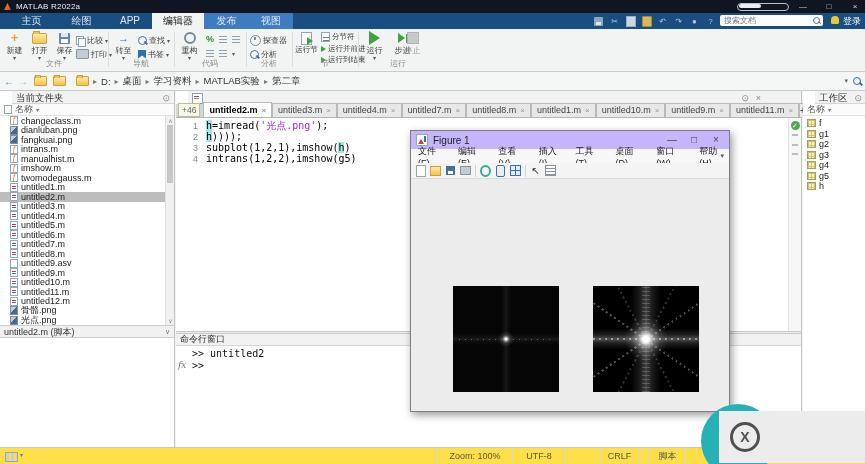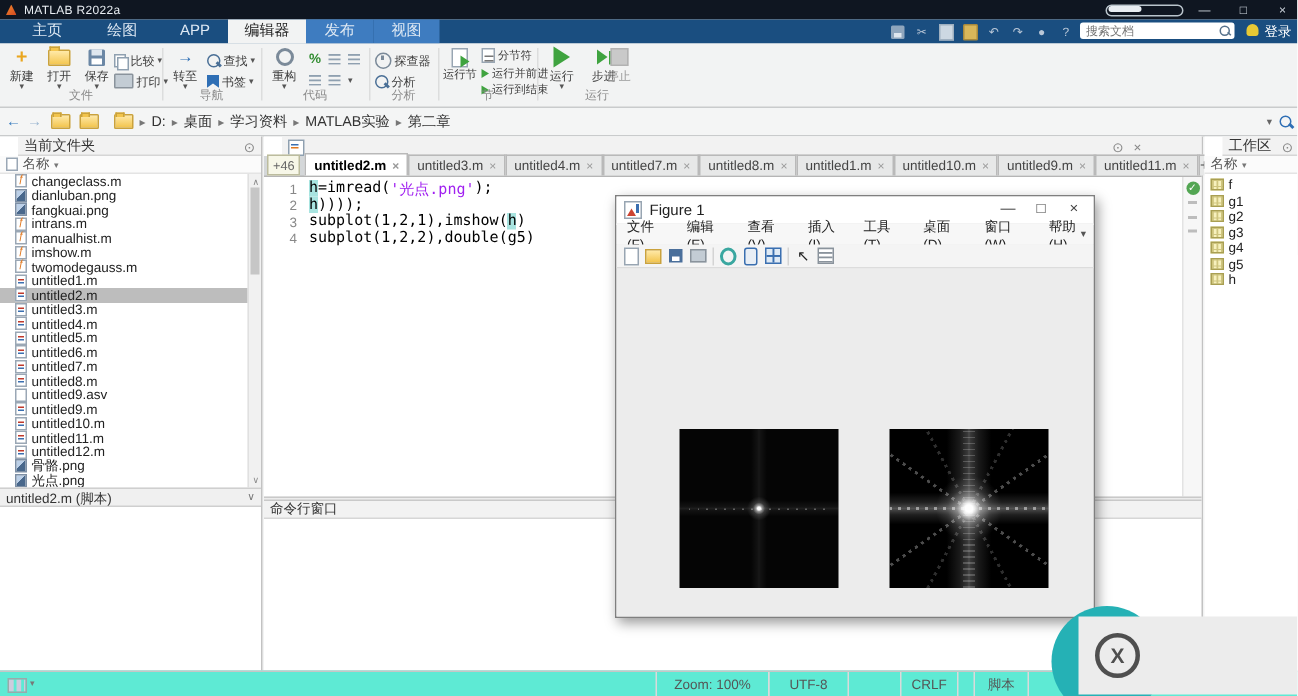--- a/index.html
+++ b/index.html
@@ -113,27 +113,27 @@
   .hdiv{position:absolute;left:0;right:0;top:240px;height:3px;background:#ececec;border-top:1px solid #c9c9c9;border-bottom:1px solid #c9c9c9;box-sizing:border-box}
   .cmdhead{position:absolute;left:0;right:0;top:243px;height:12px;background:#f2f2f2;border-bottom:1px solid #d6d6d6;font-size:9px;color:#333;line-height:11px;padding-left:4px;box-sizing:border-box}
   .cmdbody{position:absolute;left:0;right:0;top:255px;bottom:0;background:#fff;font-family:"DejaVu Sans Mono",monospace;font-size:10px;color:#111}
   .cmdline{padding-left:16px;height:12px;line-height:12px}
   .fx{position:absolute;left:2px;top:14px;font-family:"DejaVu Serif",serif;font-style:italic;font-size:9px;color:#777}
   
   .wp{position:absolute;left:803px;top:91px;width:62px;height:356px;background:#fff}
   .wrow{height:10.5px;display:flex;align-items:center;gap:3px;padding-left:4px;font-size:9px;color:#222}
   .gic{width:9px;height:8px;border:1px solid #a99f52;background-color:#f7f1bd;background-image:linear-gradient(#cfc57e 1px,transparent 1px),linear-gradient(90deg,#cfc57e 1px,transparent 1px);background-size:3px 4px;flex:none;box-sizing:border-box}
   
-  .sb{position:absolute;left:0;top:447px;width:865px;height:17px;background:#5eead4;border-top:1px solid #c6c6c6;box-sizing:border-box;font-size:9px;color:#555}
+  .sb{position:absolute;left:0;top:447px;width:865px;height:17px;background:#fde047;border-top:1px solid #c6c6c6;box-sizing:border-box;font-size:9px;color:#555}
   .scell{position:absolute;top:0;height:16px;line-height:16px;border-left:1px solid #dadada;border-right:1px solid #dadada;text-align:center}
   .sbicon{position:absolute;left:5px;top:4px;width:11px;height:8px;border:1px solid #9aa;background:linear-gradient(90deg,#ccd 3px,transparent 3px) 0 0/5px 8px}
   .sbdd{position:absolute;left:20px;top:3px;font-size:6px;color:#777}
   
   .fw{position:absolute;left:410px;top:130px;width:320px;height:282px;background:#ececec;border:1px solid #7f7f7f;box-shadow:2px 3px 8px rgba(0,0,0,.4);z-index:50;box-sizing:border-box}
-  .fwtitle{position:absolute;left:0;right:0;top:0;height:18px;background:#ffffff;border-bottom:1px solid #e0e0e0;display:flex;align-items:center;font-size:10px;color:#222}
+  .fwtitle{position:absolute;left:0;right:0;top:0;height:18px;background:#c4b5fd;border-bottom:1px solid #e0e0e0;display:flex;align-items:center;font-size:10px;color:#222}
   .figico{width:10px;height:10px;background:#fff;border:1px solid #98a5b2;margin-left:5px;position:relative}
   .figico::after{content:"";position:absolute;left:1px;bottom:1px;width:0;height:0;border-left:3px solid transparent;border-right:3px solid transparent;border-bottom:5px solid #cc4433}
   .figico::before{content:"";position:absolute;right:1px;top:1px;width:2px;height:6px;background:#3a6fb0}
   .fwctl{position:absolute;top:0;height:18px;width:22px;text-align:center;line-height:18px;font-size:10px;color:#444}
   .fwmenu{position:absolute;left:0;right:0;top:18px;height:14px;background:#f7f7f7;display:flex;align-items:center;gap:11px;padding-left:7px;font-size:9px;color:#222;box-sizing:border-box}
   .fwtools{position:absolute;left:0;right:0;top:32px;height:16px;background:#f4f4f4;border-bottom:1px solid #dcdcdc;display:flex;align-items:center;gap:4px;padding-left:4px;box-sizing:border-box}
   .ti{width:11px;height:11px;display:flex;align-items:center;justify-content:center}
   .ti-page{width:8px;height:10px;background:#fff;border:1px solid #98a5b2}
   .ti-folder{width:11px;height:8px;background:linear-gradient(#ffe9a8,#f2c44c);border:1px solid #caa23c}
   .ti-disk{width:9px;height:9px;background:#4a6f9b;position:relative}
@@ -552,32 +552,37 @@
           <span>))));</span>
       </div>
       <div class="cline">
         <span class="ln">3</span>
         <span>subplot(1,2,1),imshow(</span>
           <span class="hl">h</span>
           <span>)</span>
       </div>
       <div class="cline">
         <span class="ln">4</span>
-        <span>subplot(1,2,2),double(g5)</span>
+        <span>intrans(1,2,2),imshow(g5)</span>
       </div>
     </div>
     <div class="annot">
       <span class="gcheck">✓</span>
       <span class="amark" style="top:16px"></span>
       <span class="amark" style="top:26px"></span>
       <span class="amark" style="top:35px"></span>
     </div>
     <div class="hdiv"></div>
     <div class="cmdhead">
       <span>命令行窗口</span>
+    </div>
+    <div class="cmdbody">
+      <div class="cmdline" style="margin-top:2px">&gt;&gt; untitled2</div>
+      <span class="fx">fx</span>
+      <div class="cmdline">&gt;&gt;</div>
     </div>
   </div>
 
   <div class="wp">
     <div class="panel-h">
       <span>工作区</span>
       <span class="pmenu" style="right:3px">⊙</span>
     </div>
     <div class="colhead">
       <span>名称</span>

